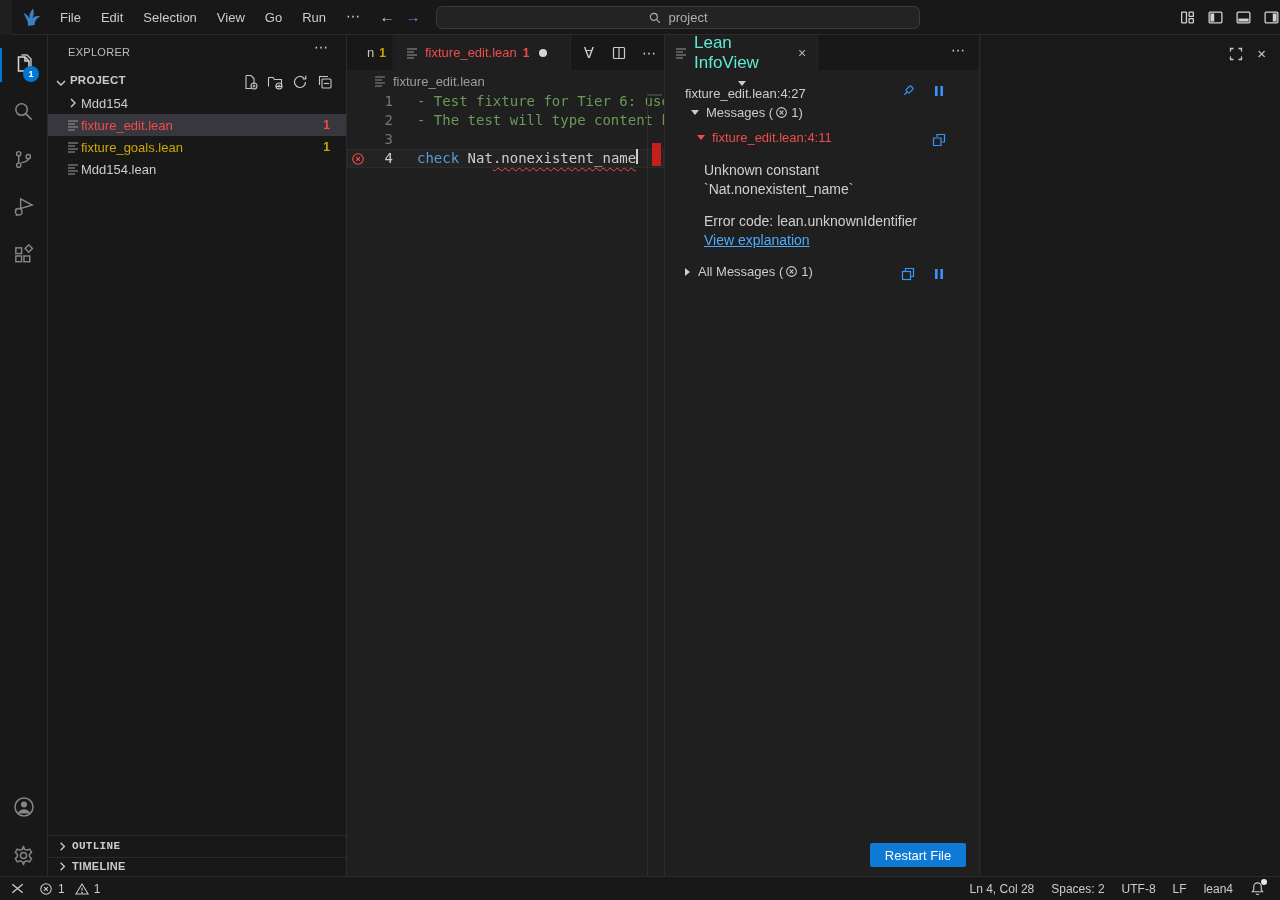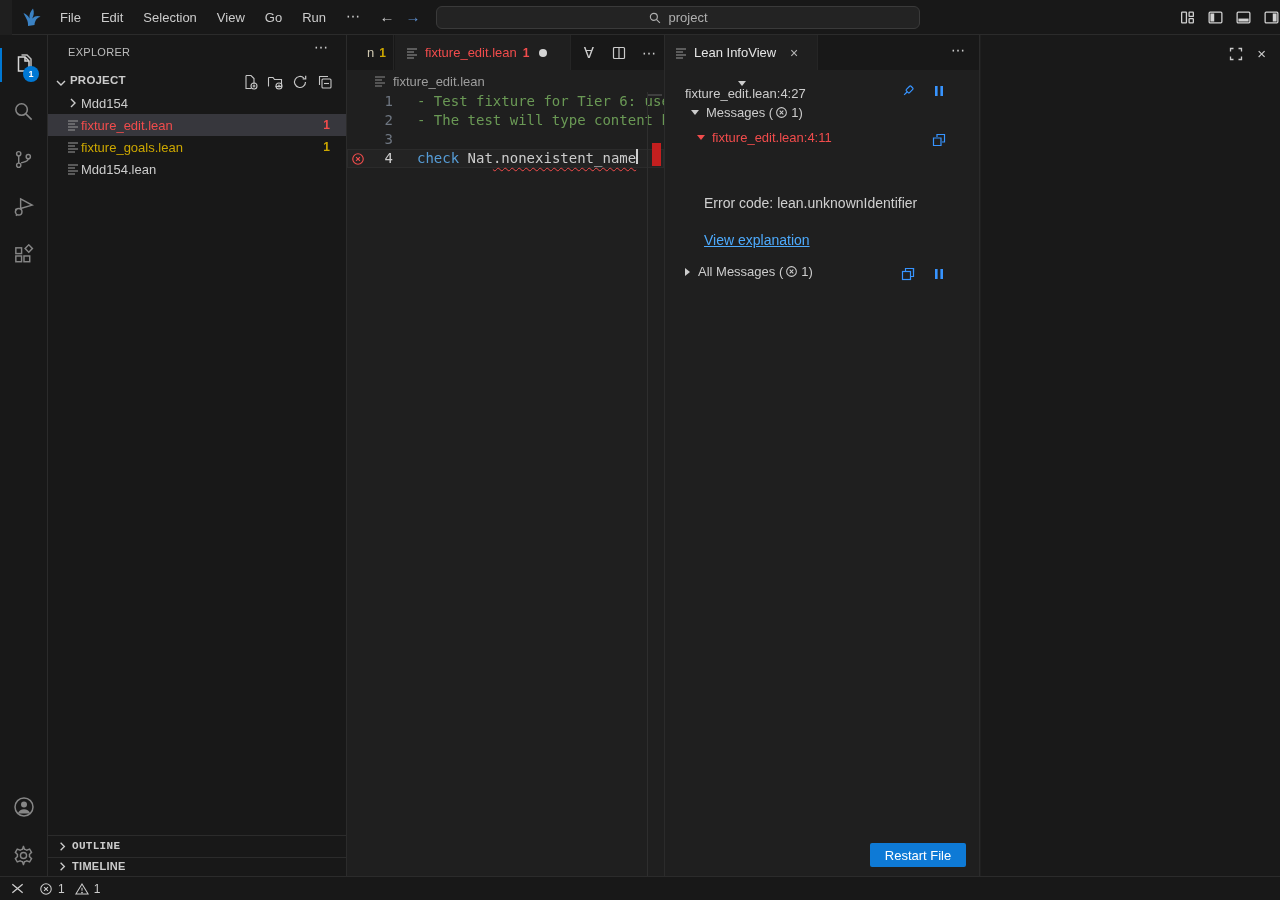--- a/index.html
+++ b/index.html
@@ -113,33 +113,33 @@
   .scroll-strip { position:absolute; right:0; top:0; bottom:0; width:17px; border-left:1px solid #2e2e2e; }
   .scroll-thumb-line { position:absolute; left:0; right:2px; top:2px; height:2px; background:#3f3f3f; }
   .ov-error { position:absolute; right:3px; top:51px; width:9px; height:23px; background:#c31f1f; }
 
   
   .infoview { position:absolute; left:665px; top:35px; width:315px; bottom:24px; background:#1f1f1f; border-right:1px solid #2b2b2b; }
   .iv-tabstrip { position:absolute; left:0; top:0; width:100%; height:35px; background:#181818; }
   .iv-tab { position:absolute; left:0; top:0; width:153px; height:35px; background:#1f1f1f; border-right:1px solid #252525;
     display:flex; align-items:center; padding:0 8px; }
   .iv-tab .t-ficon { width:16px; color:#9a9a9a; margin-right:5px; }
-  .iv-tab .t-label { color:#e5e5e5; font-size:13px; }
+  .iv-tab .t-label { color:#5eead4; font-size:17px; }
   .iv-tab .t-close { margin-left:10px; color:#b6b6b6; font-size:14px; width:16px; text-align:center; }
   .iv-actions { position:absolute; right:14px; top:7px; color:#cccccc; font-size:14px; }
   .iv-content { position:absolute; left:0; top:35px; right:0; bottom:0; }
   .iv-row { position:absolute; display:flex; align-items:center; font-size:13px; color:#cccccc; }
   .tri-down { width:0; height:0; border-left:4px solid transparent; border-right:4px solid transparent; border-top:5px solid #cccccc; margin-right:7px; }
   .tri-down.red { border-top-color:#f14c4c; }
   .tri-right { width:0; height:0; border-top:4px solid transparent; border-bottom:4px solid transparent; border-left:5px solid #cccccc; margin-right:8px; }
   .iv-red { color:#f14c4c; }
   .iv-icon { position:absolute; width:16px; height:16px; color:#3794ff; }
   .inline-err-icon { margin:0 3px 0 2px; color:#cccccc; }
   .iv-body { position:absolute; left:39px; top:91px; font-size:14px; line-height:19px; color:#d0d0d0; }
-  .iv-errcode { position:absolute; left:39px; top:125px; font-size:14px; color:#d0d0d0; }
+  .iv-errcode { position:absolute; left:39px; top:143px; font-size:14px; color:#d0d0d0; }
   .iv-link { position:absolute; left:39px; top:162px; font-size:14px; color:#4daafc; text-decoration:underline; }
   .restart-btn { position:absolute; right:13px; bottom:9px; width:96px; height:24px; background:#0e7ad6; color:#ffffff;
     border:none; border-radius:2px; font-size:13px; font-family:"Liberation Sans", sans-serif; text-align:center; line-height:24px; }
 
   
   .auxpanel { position:absolute; left:981px; top:35px; right:0; bottom:24px; background:#191919; }
   .aux-actions { position:absolute; right:14px; top:10px; display:flex; gap:13px; align-items:center; color:#cccccc; }
   .aux-close { font-size:15px; }
 </style>
 </head>
@@ -474,20 +474,24 @@
       <span class="tri-down red"></span>
       <span>fixture_edit.lean:4:11</span>
     </div>
     <span class="iv-icon" style="left:266px; top:62px;">
       <svg width="16" height="16" viewBox="0 0 16 16" fill="none" stroke="currentColor" stroke-width="1.2">
           <path d="M6 5V2.5h7.5V10H11"></path>
           <path d="M2.5 6H10v7.5H2.5z"></path>
         </svg>
     </span>
 
+    <div class="iv-body">
+      <div>Unknown constant</div>
+      <div>`Nat.nonexistent_name`</div>
+    </div>
     <div class="iv-errcode">Error code: lean.unknownIdentifier</div>
     <a class="iv-link">View explanation</a>
 
     <div class="iv-row" style="left:20px; top:194px;">
       <span class="tri-right"></span>
       <span>All Messages (</span>
       <span class="inline-err-icon">
         <svg width="13" height="13" viewBox="0 0 16 16" fill="none" stroke="currentColor" stroke-width="1.3">
             <circle cx="8" cy="8" r="6"></circle>
             <path d="M5.8 5.8l4.4 4.4M10.2 5.8l-4.4 4.4"></path>
@@ -538,13 +542,27 @@
         </svg>
       <span>1</span>
       <svg width="14" height="14" viewBox="0 0 16 16" fill="none" stroke="currentColor" stroke-width="1.2" style="margin-left:6px;">
           <path d="M8 2.2L15 13.8H1z"></path>
           <path d="M8 6.5v3.6"></path>
           <circle cx="8" cy="12" r="0.4" fill="currentColor"></circle>
         </svg>
       <span>1</span>
     </span>
   </div>
+  <div class="sb-right">
+    <span class="sb-item">Ln 4, Col 28</span>
+    <span class="sb-item">Spaces: 2</span>
+    <span class="sb-item">UTF-8</span>
+    <span class="sb-item">LF</span>
+    <span class="sb-item">lean4</span>
+    <span class="bell-wrap">
+      <svg width="15" height="15" viewBox="0 0 16 16" fill="none" stroke="currentColor" stroke-width="1.2">
+          <path d="M8 2a4 4 0 0 1 4 4v3.2l1.4 2.3H2.6L4 9.2V6a4 4 0 0 1 4-4z"></path>
+          <path d="M6.6 13.5a1.5 1.5 0 0 0 2.8 0"></path>
+        </svg>
+      <span class="bell-dot"></span>
+    </span>
+  </div>
 </div>
 
 </body></html>

